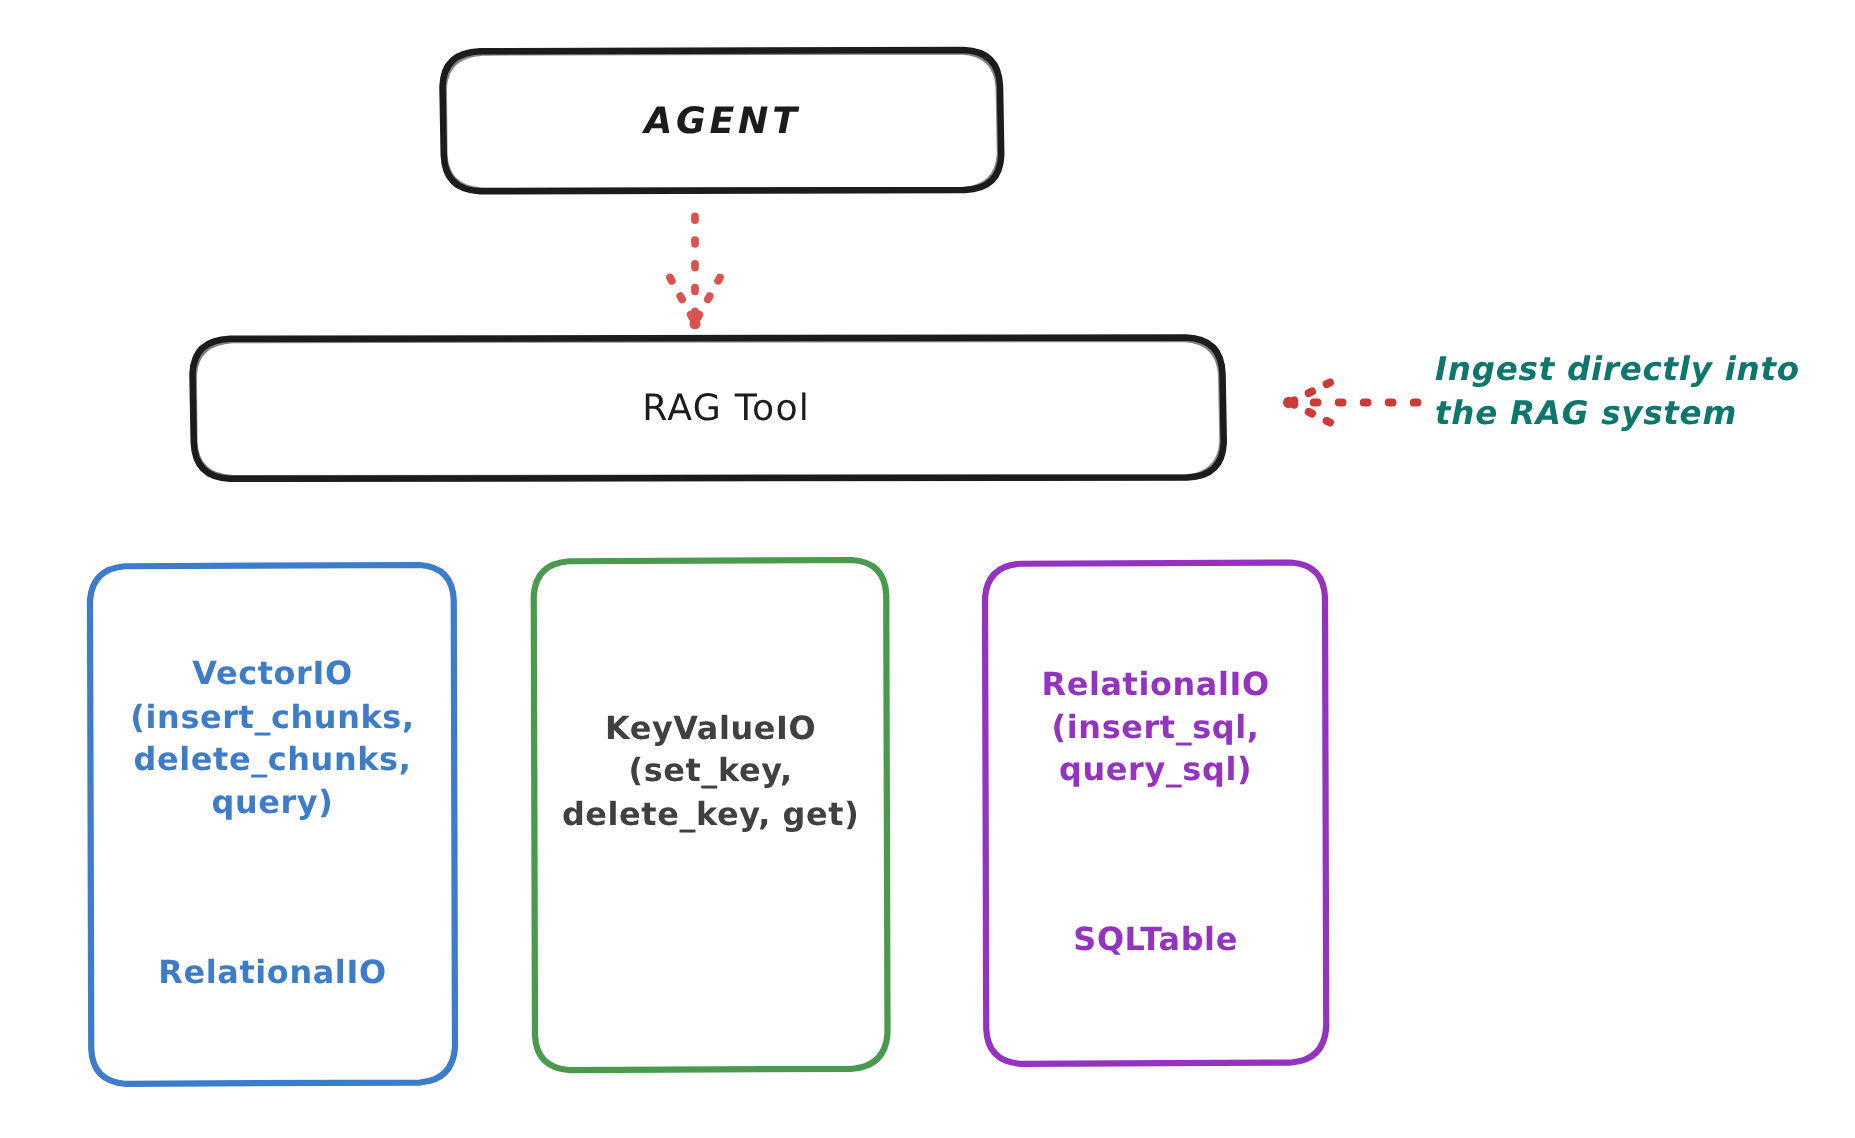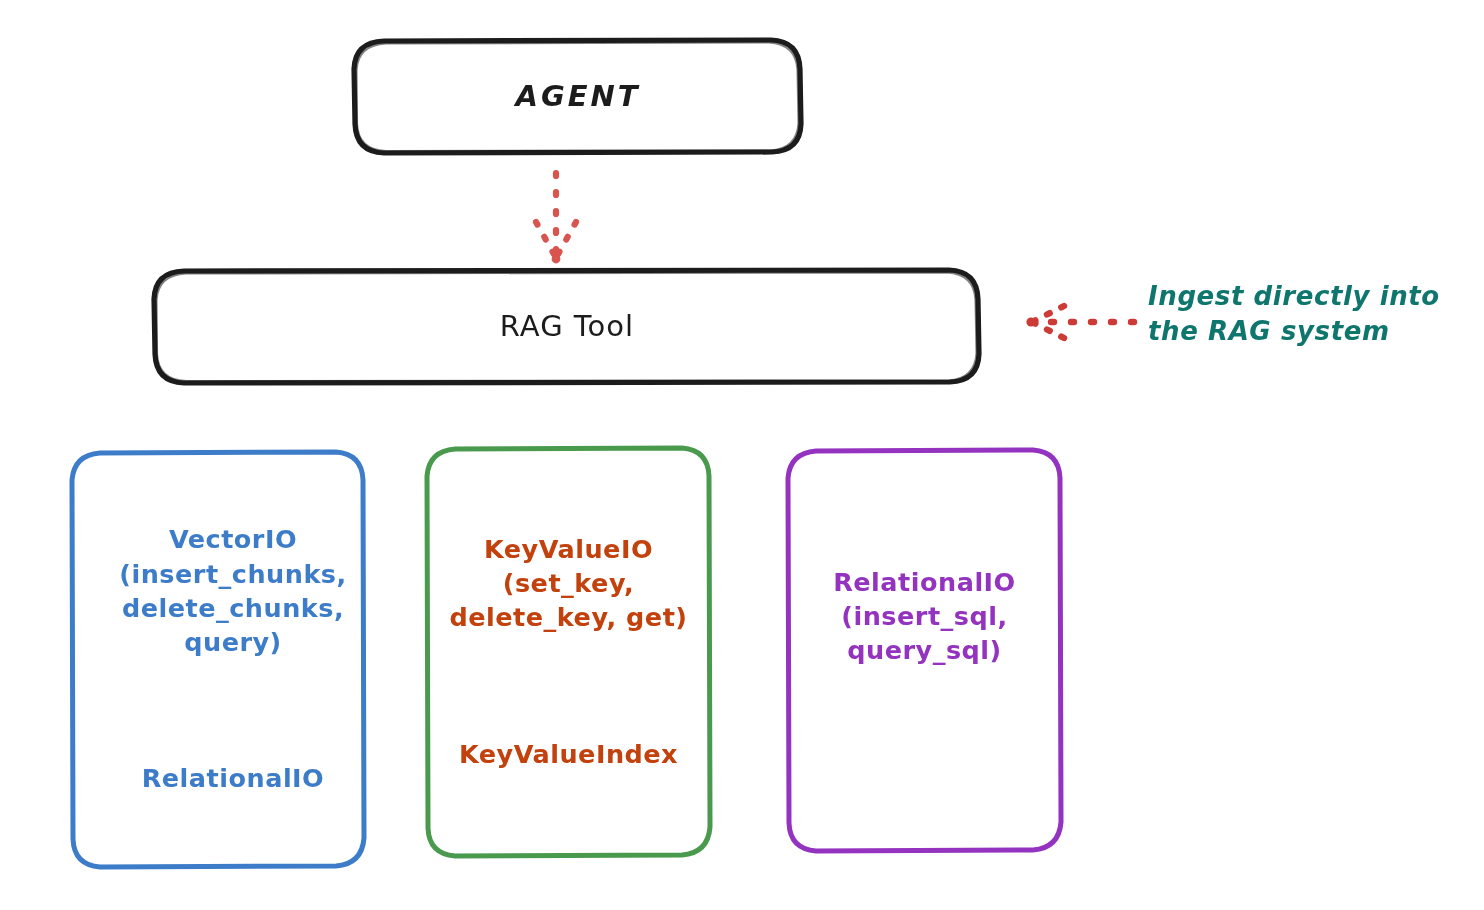--- a/index.html
+++ b/index.html
@@ -40,38 +40,38 @@
   #agent-label {
     left: 355px; top: 40px; width: 446px; height: 113px;
     font-size: 29px;
     font-style: italic;
     font-weight: 600;
     letter-spacing: 3px;
     color: #1c1c1c;
   }
   
   #ragtool-label {
-    left: 155px; top: 270px; width: 824px; height: 113px;
+    left: 169px; top: 270px; width: 824px; height: 113px;
     font-size: 29px;
     font-weight: 500;
     letter-spacing: 1px;
     color: #1c1c1c;
   }
   
   #vectorio-label {
-    left: 88px; top: 452px; width: 290px; height: 414px;
+    left: 73px; top: 452px; width: 290px; height: 414px;
     font-size: 25.5px;
     font-weight: 600;
     color: #3d7cc9;
   }
   #keyvalueio-label {
     left: 428px; top: 448px; width: 281px; height: 407px;
     font-size: 25.5px;
     font-weight: 600;
-    color: #c2410c;
+    color: #404040;
   }
   #relationalio-label {
     left: 789px; top: 450px; width: 271px; height: 400px;
     font-size: 25.5px;
     font-weight: 600;
     color: #9333bf;
   }
   .store-inner {
     display: block;
     width: 100%;
@@ -168,29 +168,29 @@
       <span class="store-inner">RelationalIO</span>
     </div>
   </div>
 
   <div class="node-label" id="keyvalueio-label">
     <div>
       <span class="store-inner">KeyValueIO
 (set_key,
 delete_key, get)</span>
       <span class="store-gap"></span>
-      <span class="store-inner">KeyValueIndex</span>
     </div>
   </div>
 
   <div class="node-label" id="relationalio-label">
     <div>
       <span class="store-inner">RelationalIO
 (insert_sql,
 query_sql)</span>
       <span class="store-gap"></span>
+      <span class="store-inner">SQLTable</span>
     </div>
   </div>
 
   <div id="ingest-note">Ingest directly into
 the RAG system</div>
 
 </div>
 
 </body></html>

